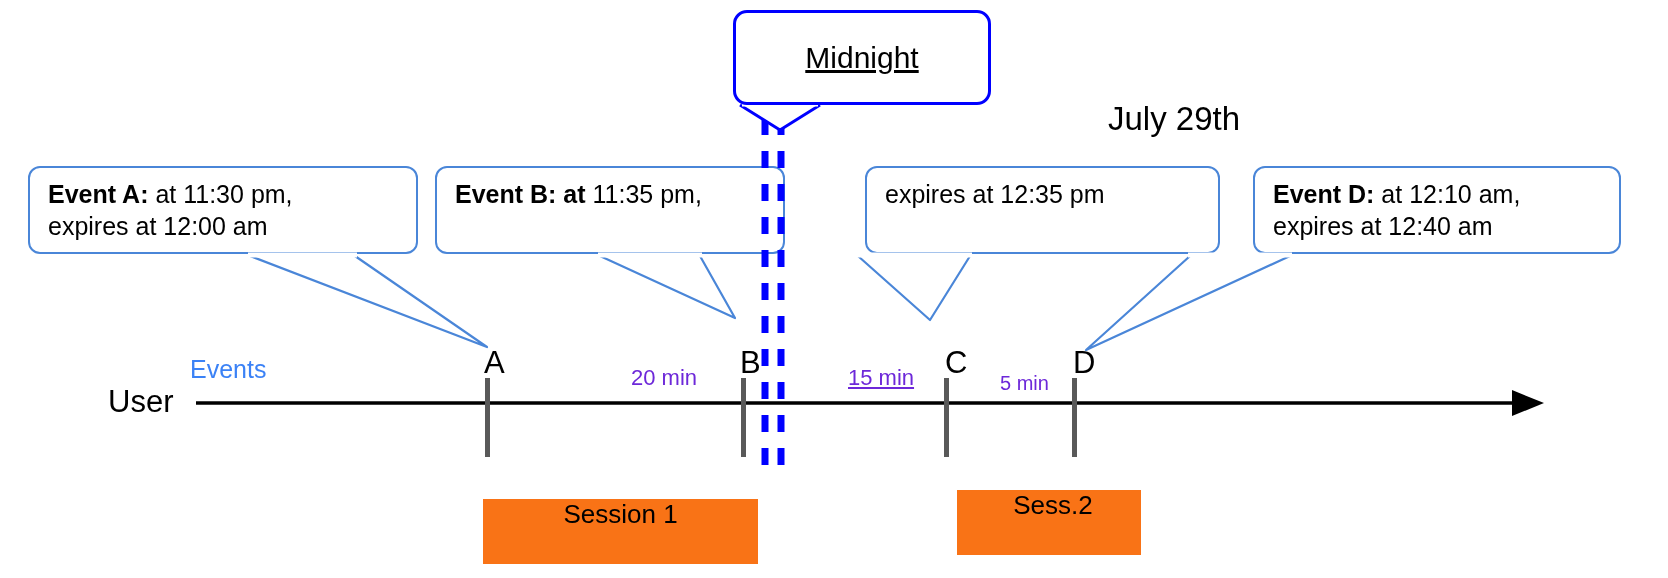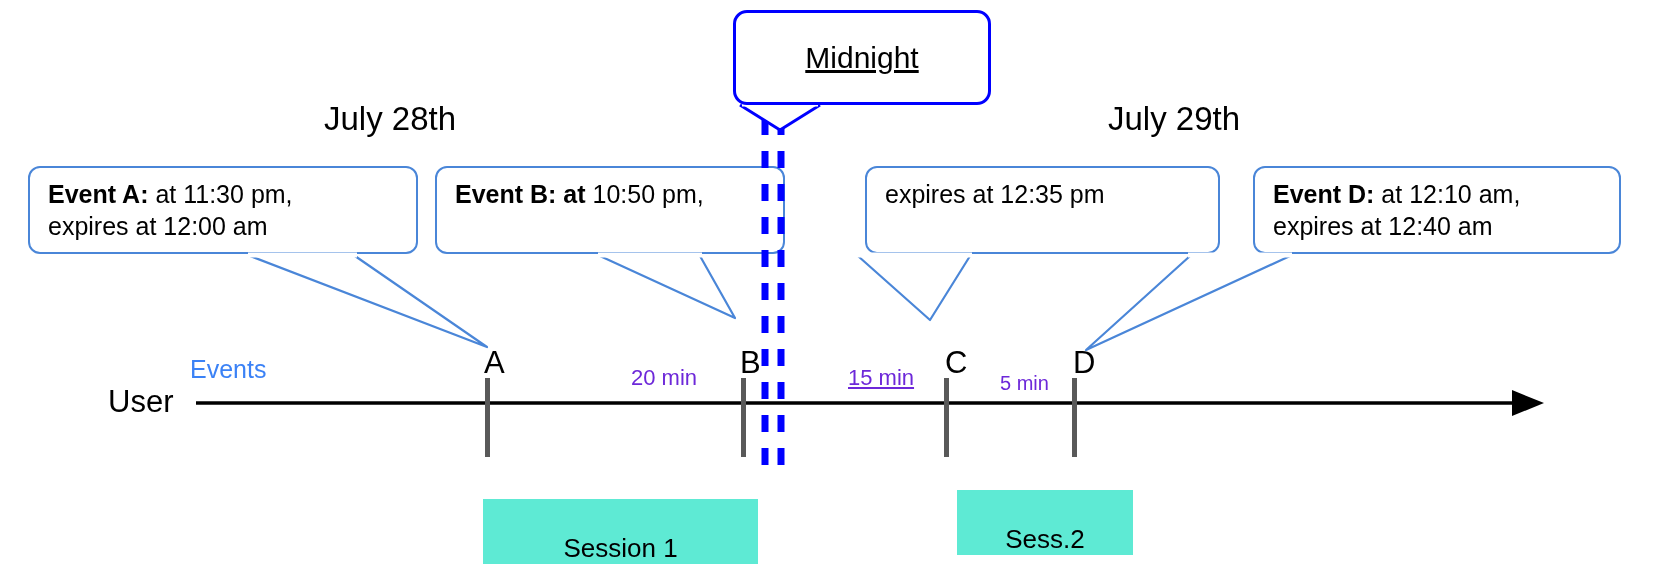--- a/index.html
+++ b/index.html
@@ -90,23 +90,23 @@
   .tick {
     position: absolute;
     width: 5px;
     background: #595959;
     z-index: 3;
   }
 
   
   .session-box {
     position: absolute;
-    background: #5eead4;
+    background: #f97316;
     display: flex;
-    align-items: flex-end;
+    align-items: flex-start;
     justify-content: center;
     font-size: 26px;
     color: #000000;
     z-index: 2;
     white-space: nowrap;
   }
 
   
   #vectors {
     position: absolute;
@@ -167,34 +167,33 @@
     <g>
       <polyline points="1190,256 1086,350 1290,256" fill="#ffffff" stroke="#4a86d8" stroke-width="2.2" stroke-linejoin="round"></polyline>
       <line x1="1188" y1="255" x2="1292" y2="255" stroke="#ffffff" stroke-width="5"></line>
     </g>
   </svg>
 
   <div class="midnight-callout" style="left:733px; top:10px; width:258px; height:95px;">
     <span>Midnight</span>
   </div>
 
-  <div class="date-label" style="left:324px; top:100px;">July 28th</div>
 
   <div class="date-label" style="left:1108px; top:100px;">July 29th</div>
 
   <div class="callout" style="left:28px; top:166px; width:390px; height:88px;">
     <div>
       <span class="b">Event A:</span><span> at 11:30 pm,</span>
     </div>
     <div>expires at 12:00 am</div>
   </div>
 
   <div class="callout" style="left:435px; top:166px; width:350px; height:88px;">
     <div>
-      <span class="b">Event B: at</span><span> 10:50 pm,</span>
+      <span class="b">Event B: at</span><span> 11:35 pm,</span>
     </div>
   </div>
 
   <div class="callout" style="left:865px; top:166px; width:355px; height:88px;">
     <div>expires at 12:35 pm</div>
   </div>
 
   <div class="callout" style="left:1253px; top:166px; width:368px; height:88px;">
     <div>
       <span class="b">Event D:</span><span>  at 12:10 am,</span>
@@ -217,17 +216,17 @@
   <div class="tick" style="left:1072px; top:378px; height:79px;"></div>
 
   <div class="interval-label" style="left:631px; top:358px;">20 min</div>
   <div class="interval-label" style="left:848px; top:358px;text-decoration:underline;">15 min</div>
   <div class="interval-label small" style="left:1000px; top:365px;">5 min</div>
 
   <div class="session-box" style="left:483px; top:499px; width:275px; height:65px;">
     <span>Session 1</span>
   </div>
 
-  <div class="session-box" style="left:957px; top:490px; width:176px; height:65px;">
+  <div class="session-box" style="left:957px; top:490px; width:176px; height:65px;padding-left:8px;">
     <span>Sess.2</span>
   </div>
 
 </div>
 
 </body></html>

